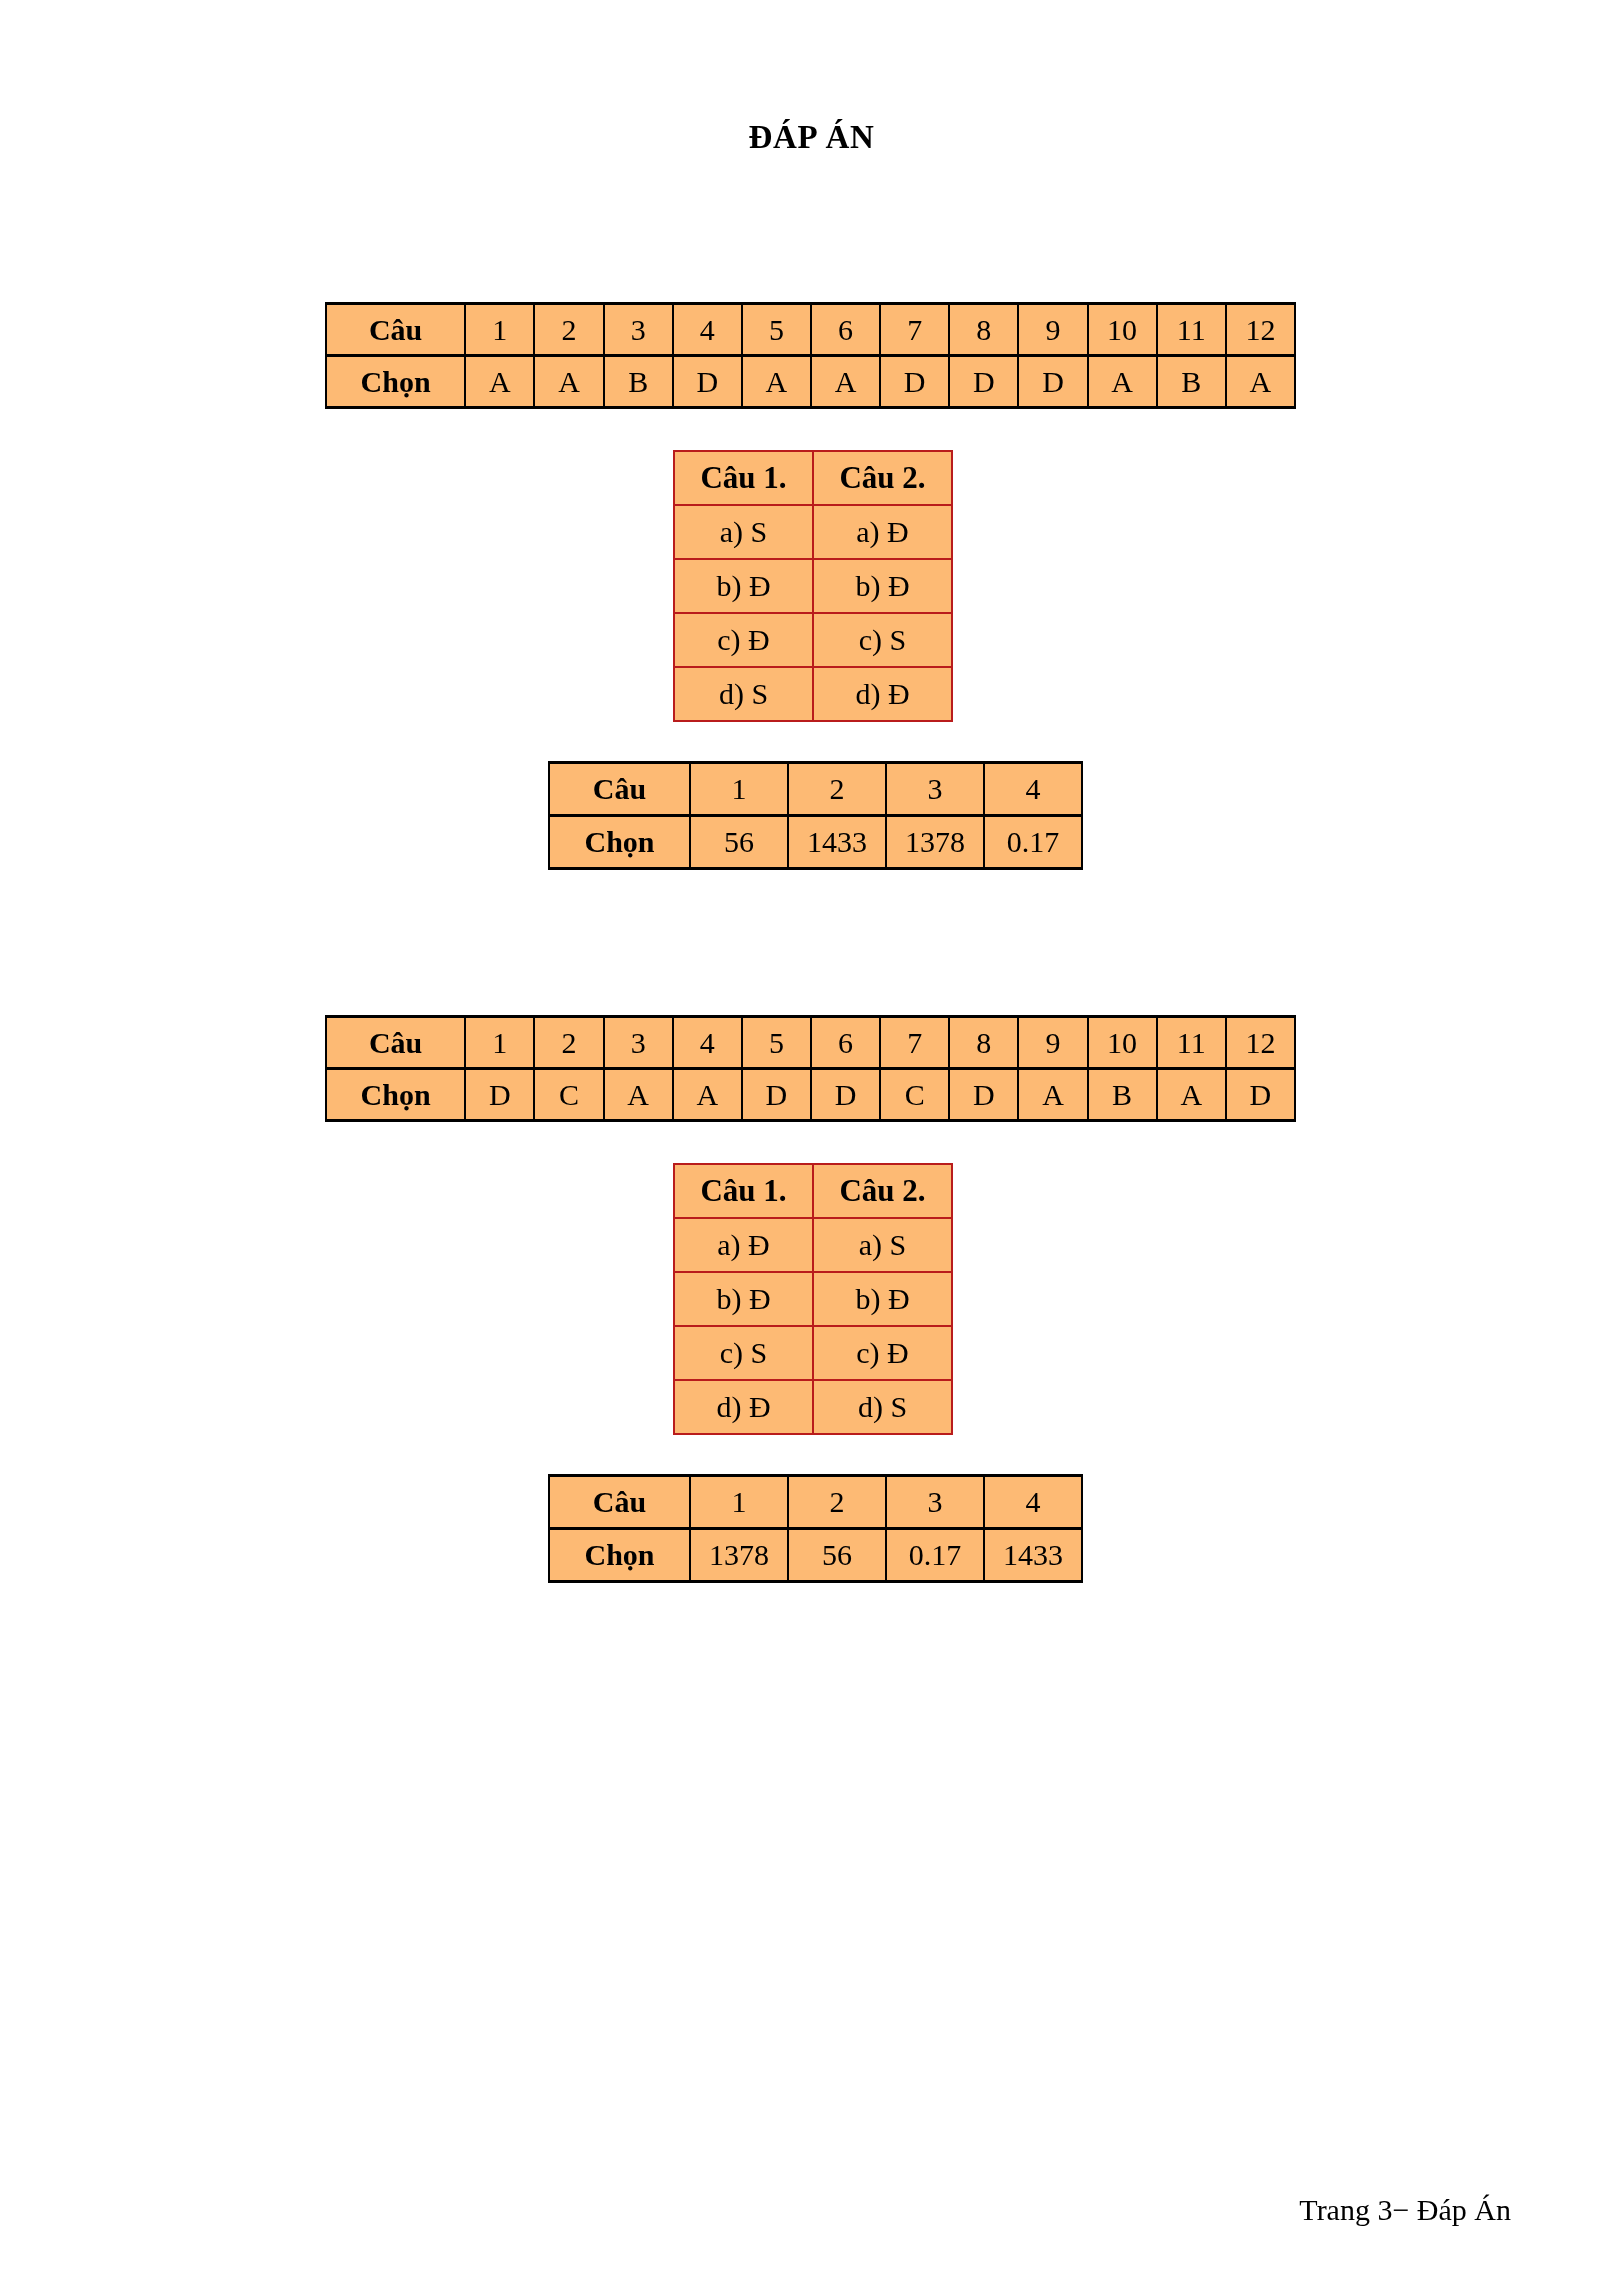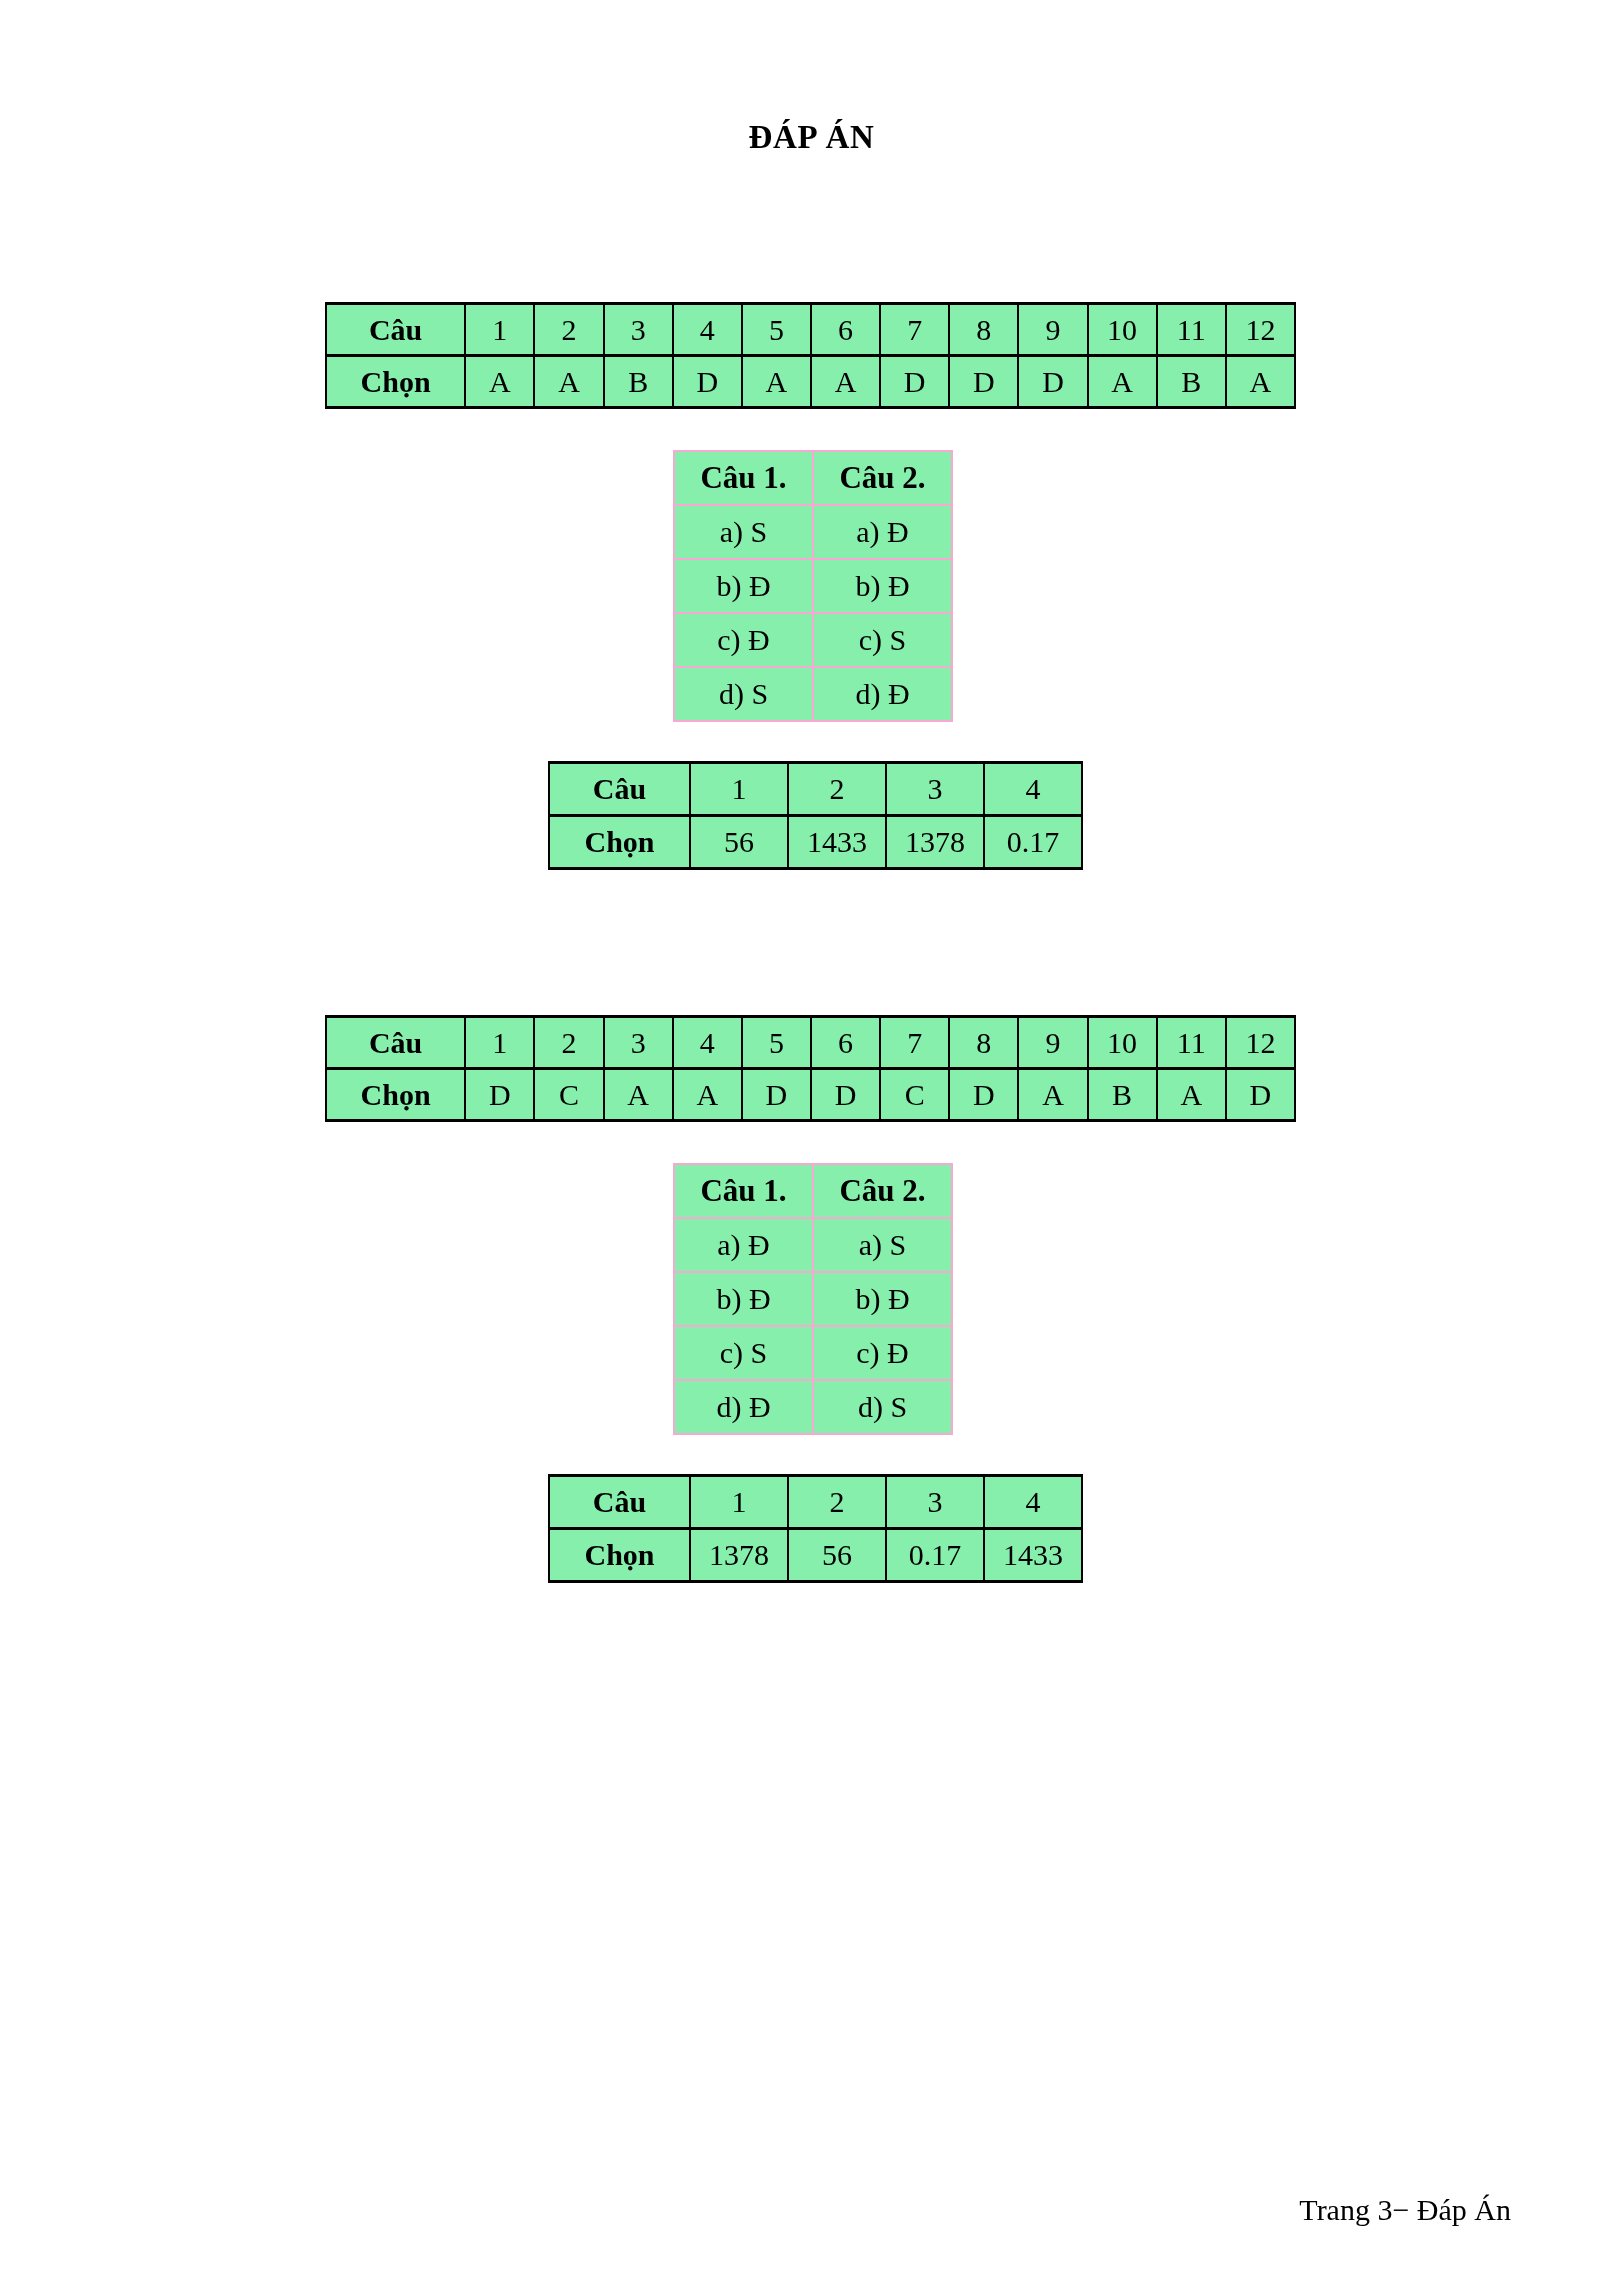--- a/index.html
+++ b/index.html
@@ -37,21 +37,21 @@
     align-items: center;
     justify-content: center;
     font-weight: bold;
     font-size: 30px;
     white-space: nowrap;
   }
   table.tbl {
     position: absolute;
     border-collapse: collapse;
     table-layout: fixed;
-    background: #86efac;
+    background: #fdba74;
   }
   table.tbl td {
     text-align: center;
     vertical-align: middle;
     font-size: 30px;
     padding: 0;
     overflow: hidden;
   }
   table.tbl td.hd {
     font-weight: bold;
@@ -67,21 +67,21 @@
   table.mc td { height: 49px; }
   table.mc col.c-label { width: 139px; }
   table.mc col.c-num  { width: 69px; }
   table.short { width: 533px; }
   table.short td { height: 50px; }
   table.short col.c-label { width: 141px; }
   table.short col.c-num  { width: 98px; }
   
   table.tf { width: 279px; }
   table.tf td {
-    border: 2px solid #f9a8d4;
+    border: 2px solid #b91c1c;
     height: 52px;
     text-align: center;
   }
   table.tf td.hd { font-size: 31px; }
   table.tf col.c-half { width: 139px; }
   .footer {
     position: absolute;
     top: 2193px;
     right: 112px;
     font-size: 30px;

